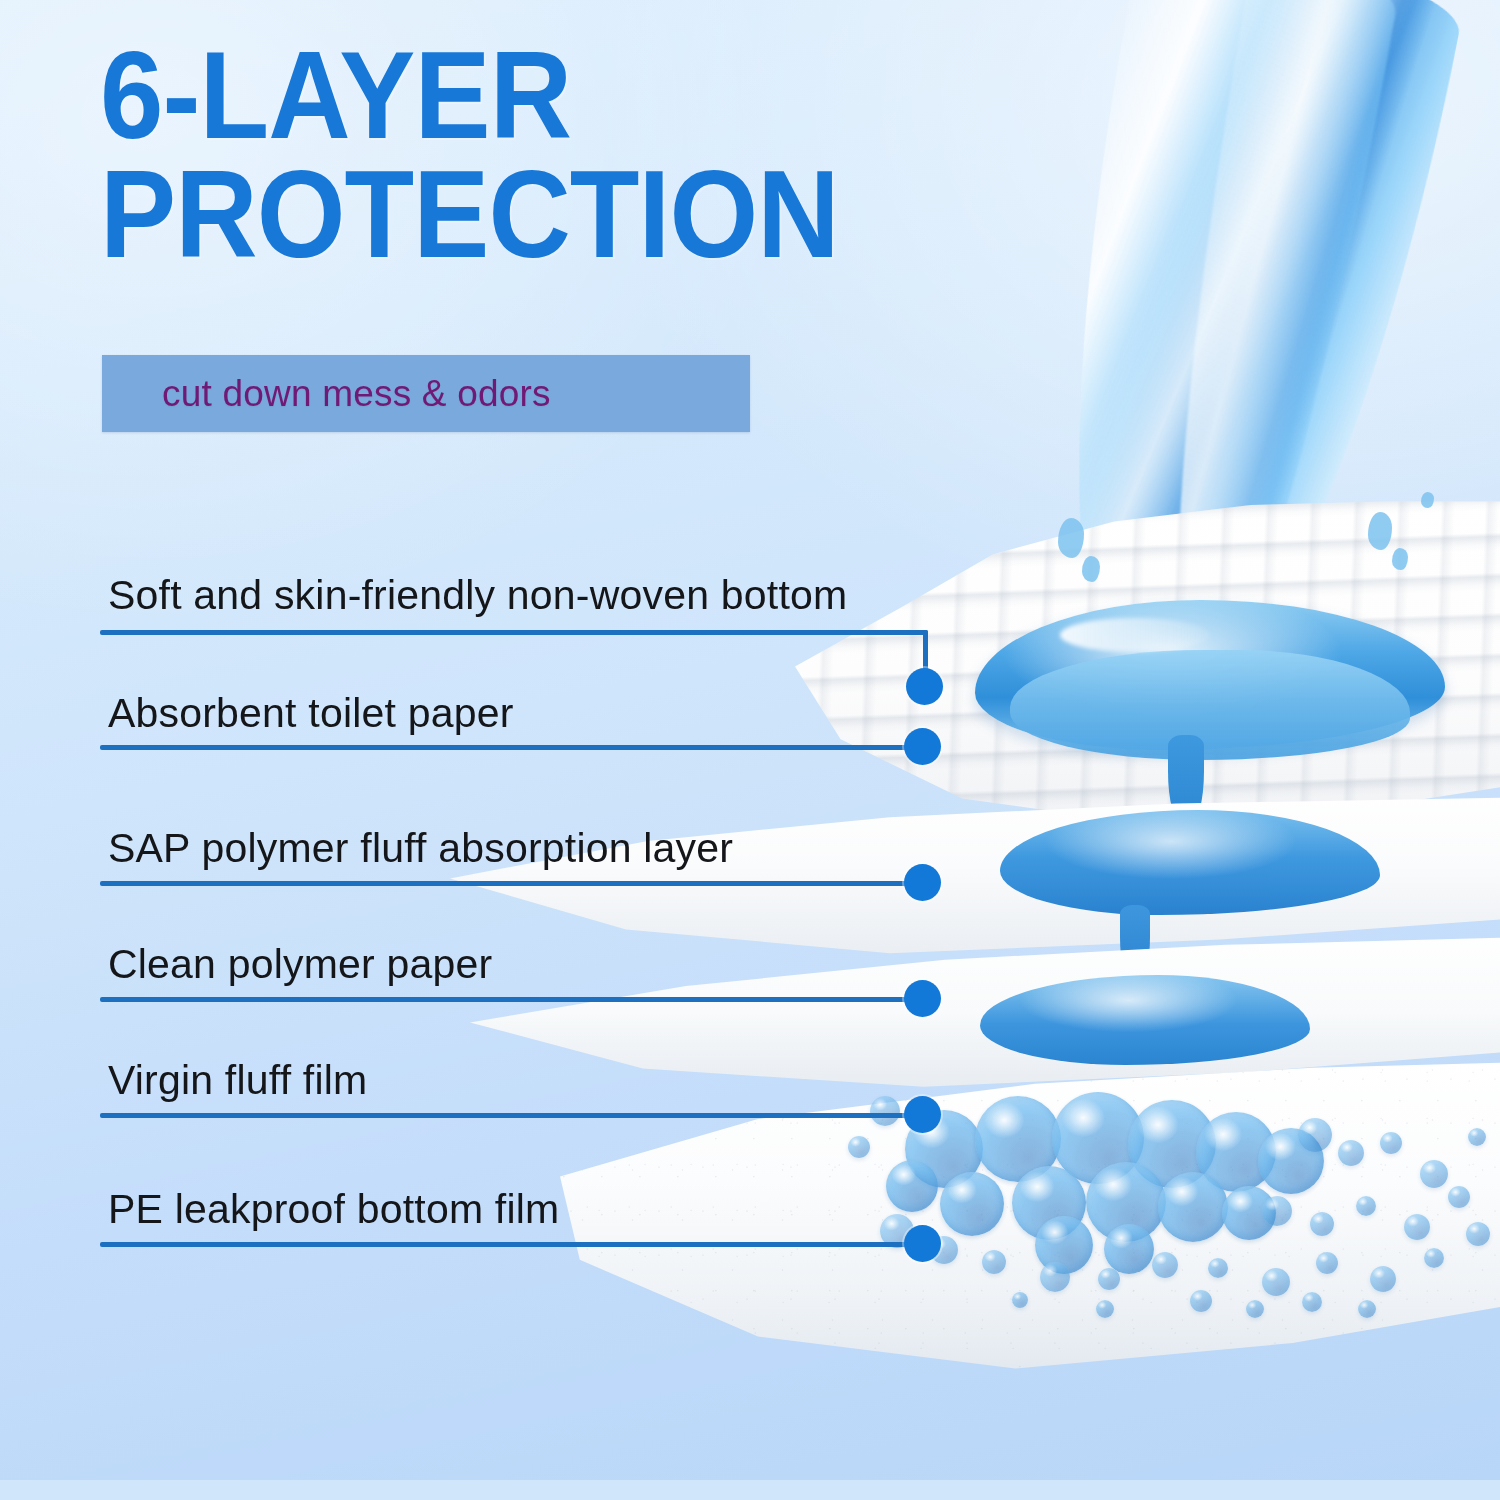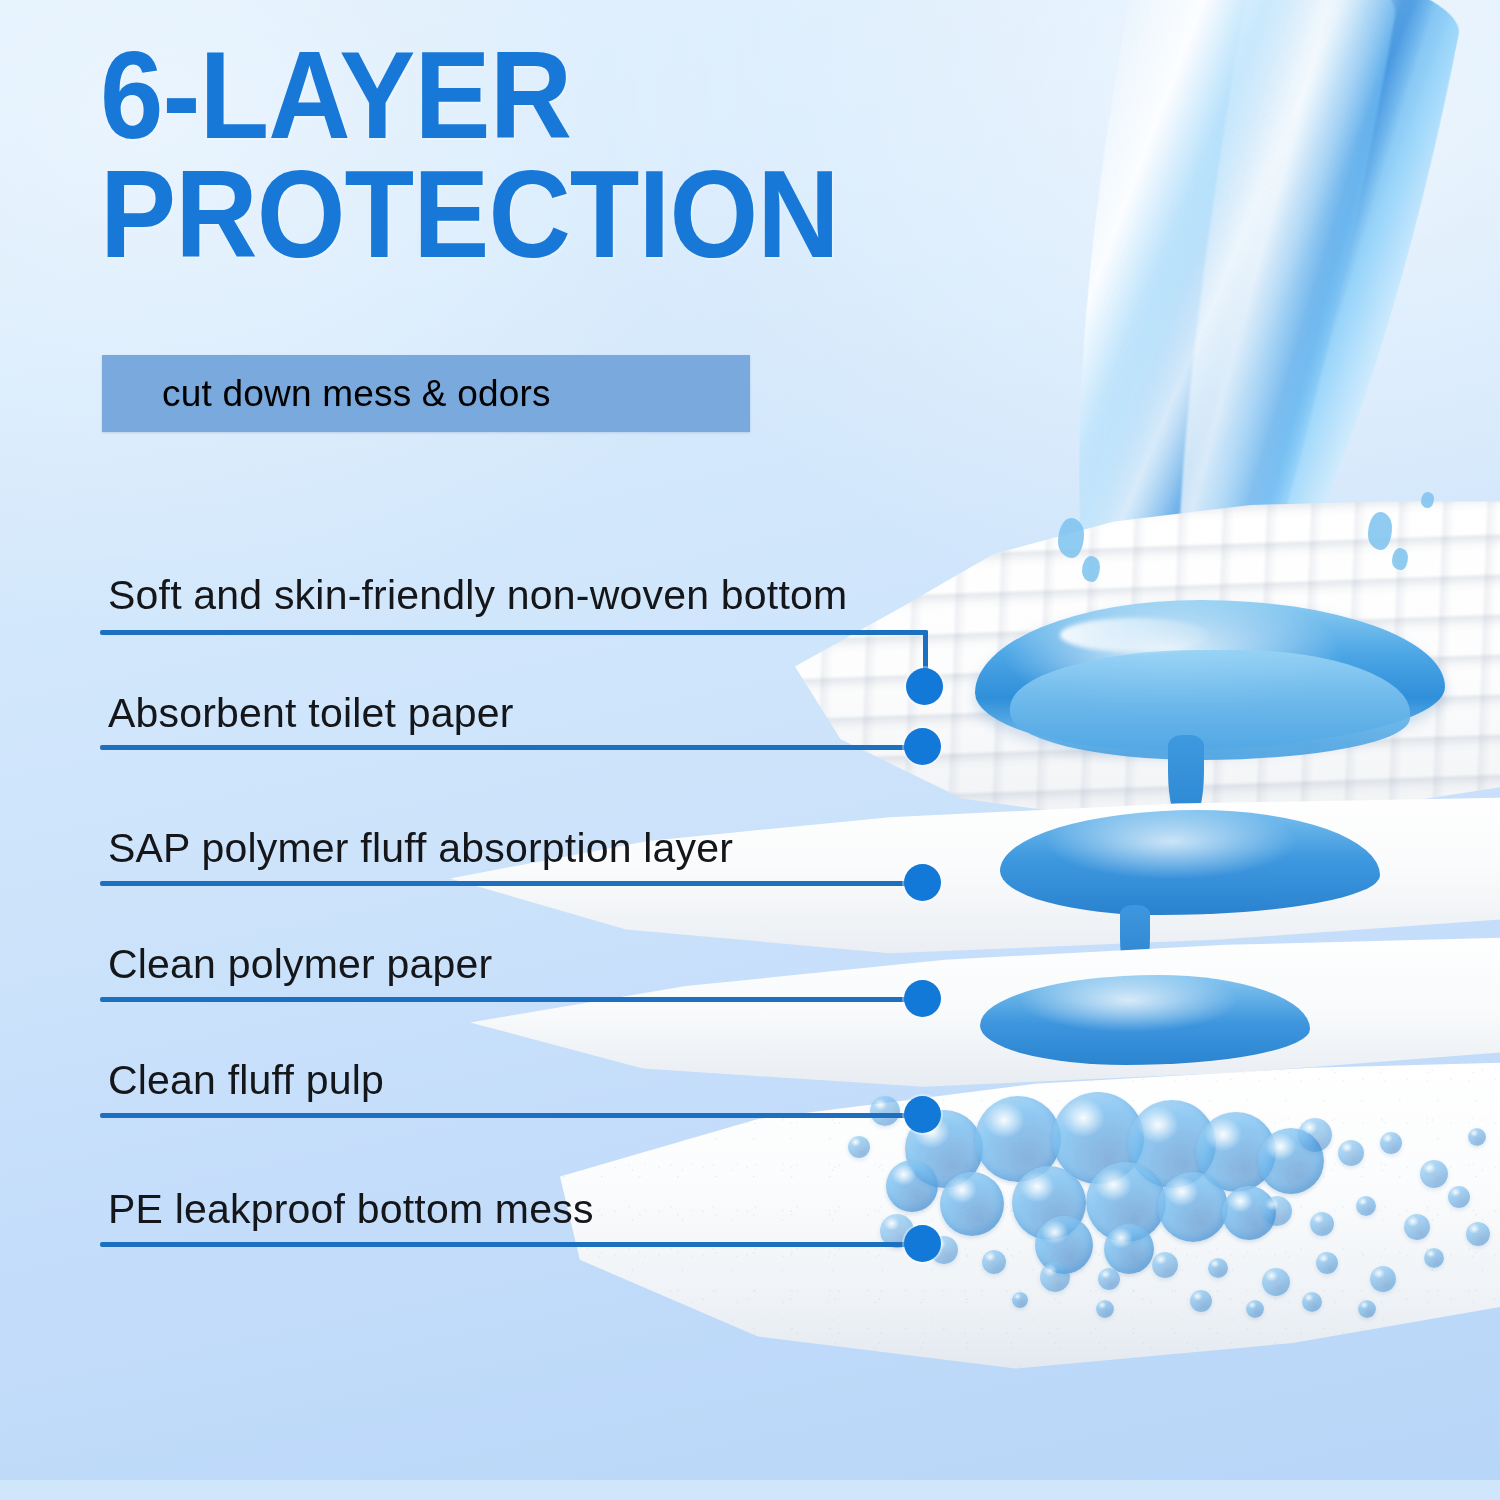--- a/index.html
+++ b/index.html
@@ -29,21 +29,21 @@
     text-shadow:2px 2px 0 rgba(255,255,255,.25);
     white-space:pre-line;
   }
   .banner{
     position:absolute;left:102px;top:355px;width:648px;height:77px;
     background:#7aaadd;
     display:flex;align-items:center;
     box-shadow:0 1px 2px rgba(80,120,170,.22);
   }
   .banner span{
-    color:#000000;font-size:37px;font-weight:400;
+    color:#701a75;font-size:37px;font-weight:400;
     padding-left:60px;letter-spacing:.2px;
     text-shadow:0 1px 1px rgba(90,130,180,.25);
   }
 
   
   .callout{position:absolute;left:0;top:0;}
   .callout .ctext{
     position:absolute;color:#14161a;
     font-size:41px;font-weight:400;letter-spacing:.2px;
     white-space:nowrap;
@@ -300,25 +300,25 @@
       <div class="cdot" style="left:904px;top:864px;"></div>
     </div>
 
     <div>
       <div class="ctext" style="left:108px;top:941px;">Clean polymer paper</div>
       <div class="cline" style="left:100px;top:997px;width:812px;"></div>
       <div class="cdot" style="left:904px;top:980px;"></div>
     </div>
 
     <div>
-      <div class="ctext" style="left:108px;top:1057px;">Clean fluff pulp</div>
+      <div class="ctext" style="left:108px;top:1057px;">Virgin fluff film</div>
       <div class="cline" style="left:100px;top:1113px;width:812px;"></div>
       <div class="cdot" style="left:904px;top:1096px;"></div>
     </div>
 
     <div>
-      <div class="ctext" style="left:108px;top:1186px;">PE leakproof bottom mess</div>
+      <div class="ctext" style="left:108px;top:1186px;">PE leakproof bottom film</div>
       <div class="cline" style="left:100px;top:1242px;width:812px;"></div>
       <div class="cdot" style="left:904px;top:1225px;"></div>
     </div>
 
   </div>
 </div>
 
 </body></html>

